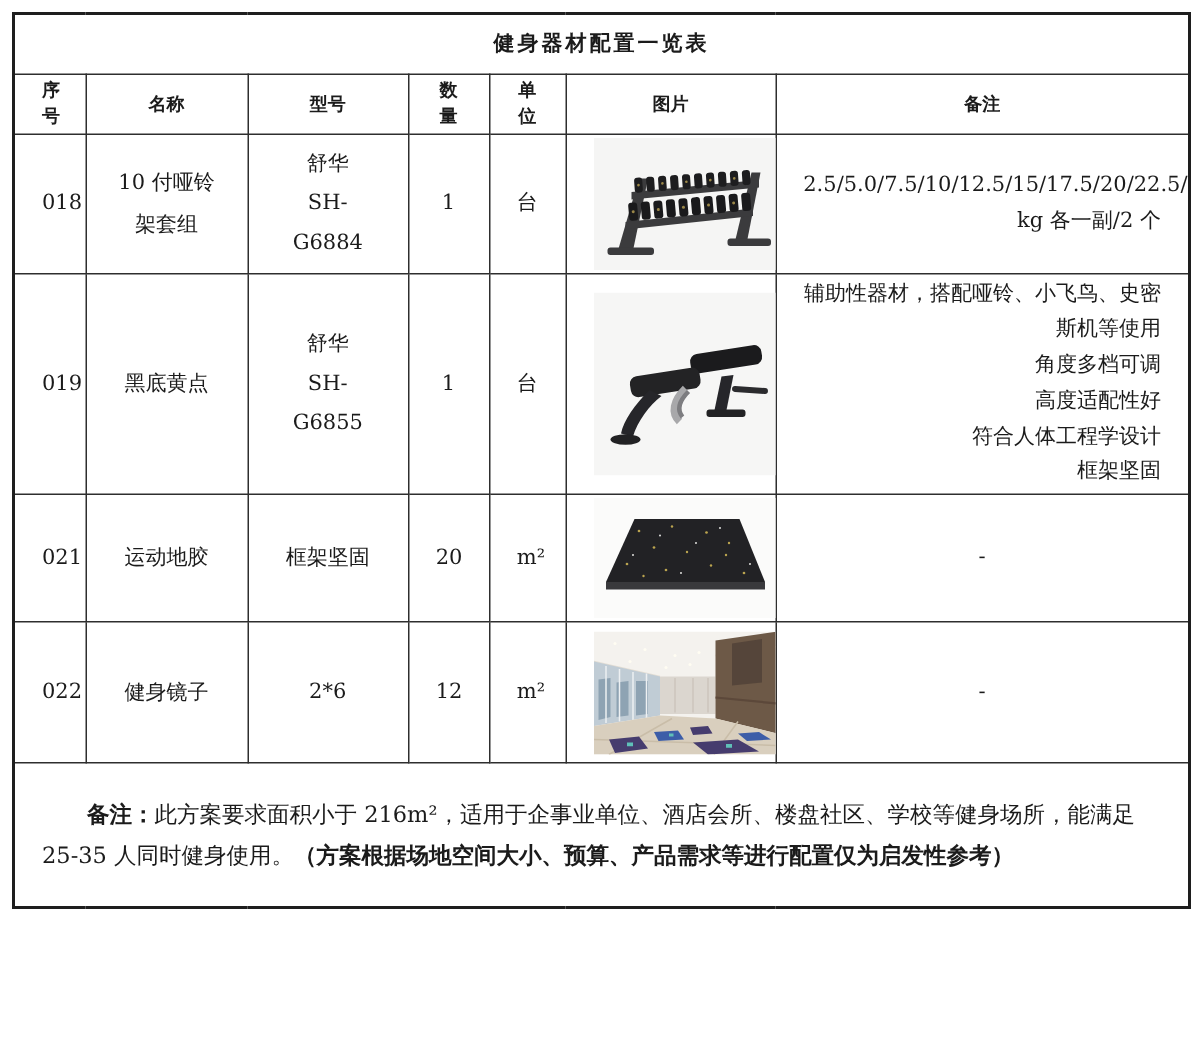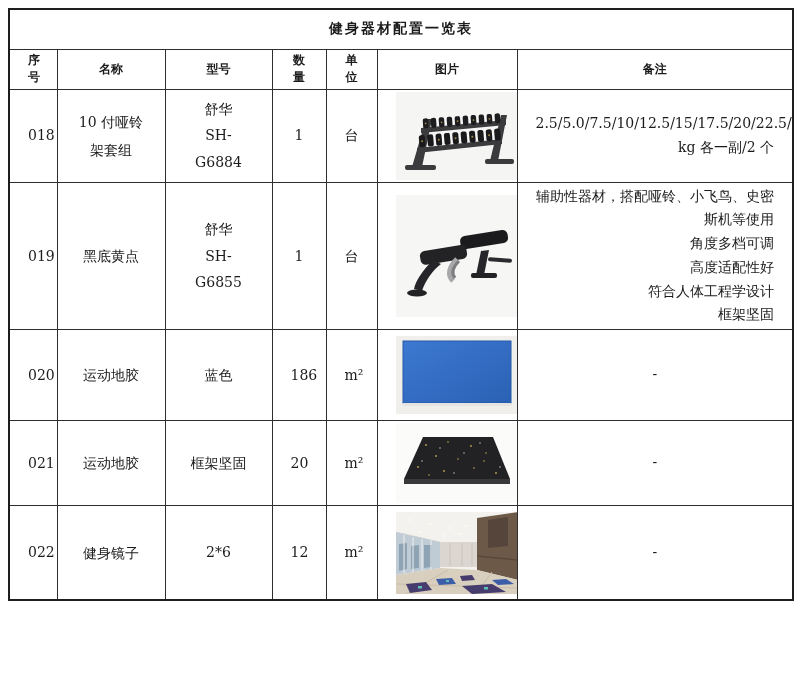--- a/index.html
+++ b/index.html
@@ -156,42 +156,20 @@
           <path d="M63 66 C57 72 55 78 59 83" stroke="#7d7d80" stroke-width="3" fill="none"></path>
         </svg>
       </td>
       <td class="remark">辅助性器材，搭配哑铃、小飞鸟、史密斯机等使用
 角度多档可调
 高度适配性好
 符合人体工程学设计
 框架坚固</td>
     </tr>
 
-    <tr class="r020">
-      <td class="c">020</td>
-      <td class="c name">运动地胶</td>
-      <td class="c model">蓝色</td>
-      <td class="c">186</td>
-      <td class="c">m²</td>
-      <td class="pic">
-        <svg width="122" height="78" viewBox="0 0 122 78" aria-hidden="true">
-          <defs>
-            <linearGradient id="gblue" x1="0" y1="0" x2="1" y2="1">
-              <stop offset="0" stop-color="#3d79d1"></stop>
-              <stop offset="1" stop-color="#2a61b4"></stop>
-            </linearGradient>
-          </defs>
-          <rect width="122" height="78" fill="#f0efec"></rect>
-          <rect x="7" y="5" width="108" height="62" fill="url(#gblue)"></rect>
-          <rect x="7" y="5" width="108" height="62" fill="none" stroke="#2458a8" stroke-width="1"></rect>
-          <rect x="7" y="67" width="108" height="3" fill="#e6e4e0"></rect>
-        </svg>
-      </td>
-      <td class="remark dash">-</td>
-    </tr>
 
     <tr class="r021">
       <td class="c">021</td>
       <td class="c name">运动地胶</td>
       <td class="c model">框架坚固</td>
       <td class="c">20</td>
       <td class="c">m²</td>
       <td class="pic">
         <svg width="122" height="80" viewBox="0 0 122 80" aria-hidden="true">
           <rect width="122" height="80" fill="#fbfbfa"></rect>
@@ -280,15 +258,20 @@
             <polygon points="96,68 110,67 118,72 102,73" fill="#3c5da8"></polygon>
             <rect x="22" y="74" width="4" height="2.5" fill="#5fc0b8"></rect>
             <rect x="50" y="68" width="3" height="2" fill="#5fc0b8"></rect>
             <rect x="88" y="75" width="4" height="2.5" fill="#5fc0b8"></rect>
           </g>
         </svg>
       </td>
       <td class="remark dash">-</td>
     </tr>
 
+    <tr class="footer-row">
+      <td class="footer" colspan="7">
+        <p><span class="b">备注：</span><span>此方案要求面积小于 216m²，适用于企事业单位、酒店会所、楼盘社区、学校等健身场所，能满足 25-35 人同时健身使用。</span><span class="b">（方案根据场地空间大小、预算、产品需求等进行配置仅为启发性参考）</span></p>
+      </td>
+    </tr>
   </tbody>
     </table>
 </div>
 
 </body></html>

